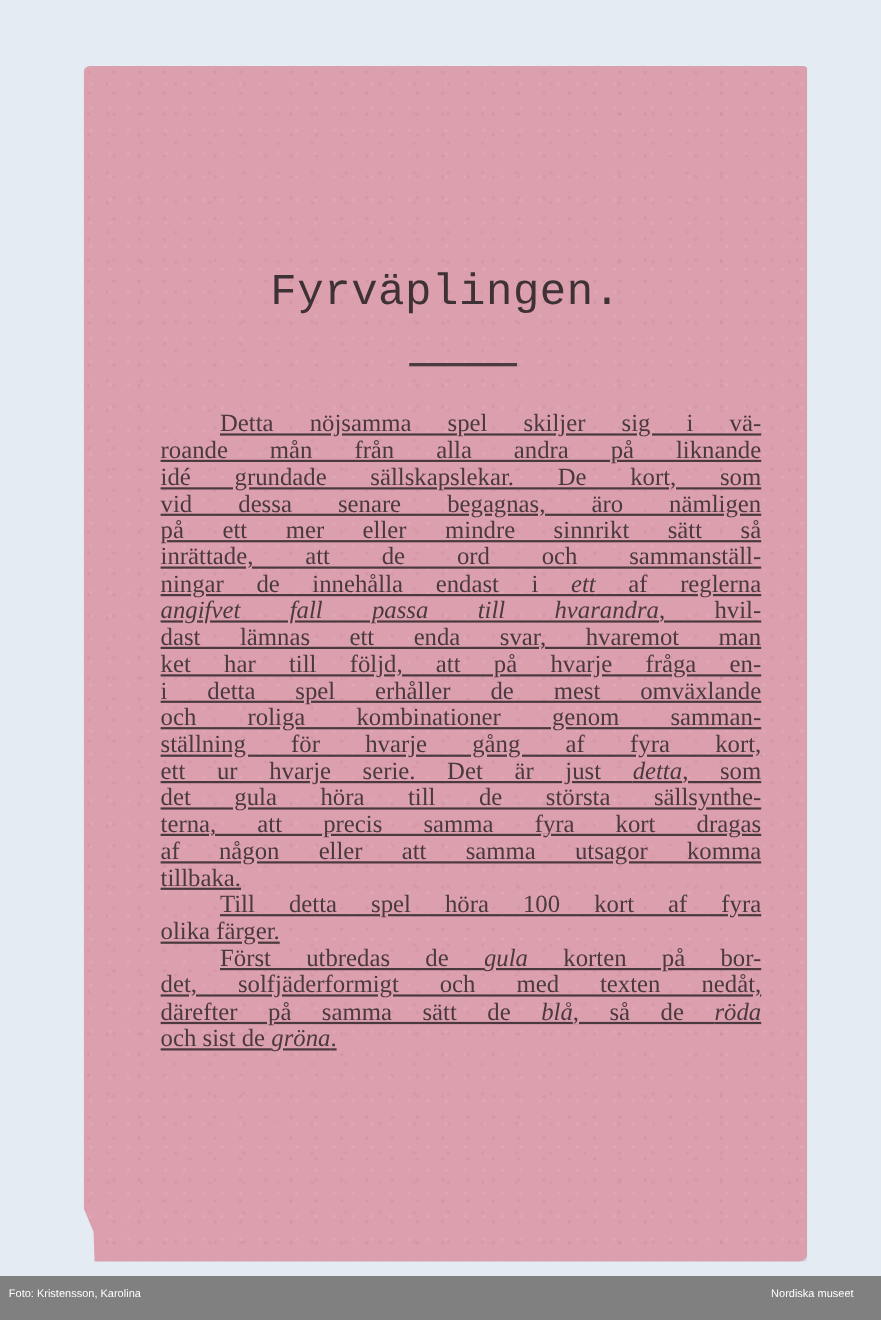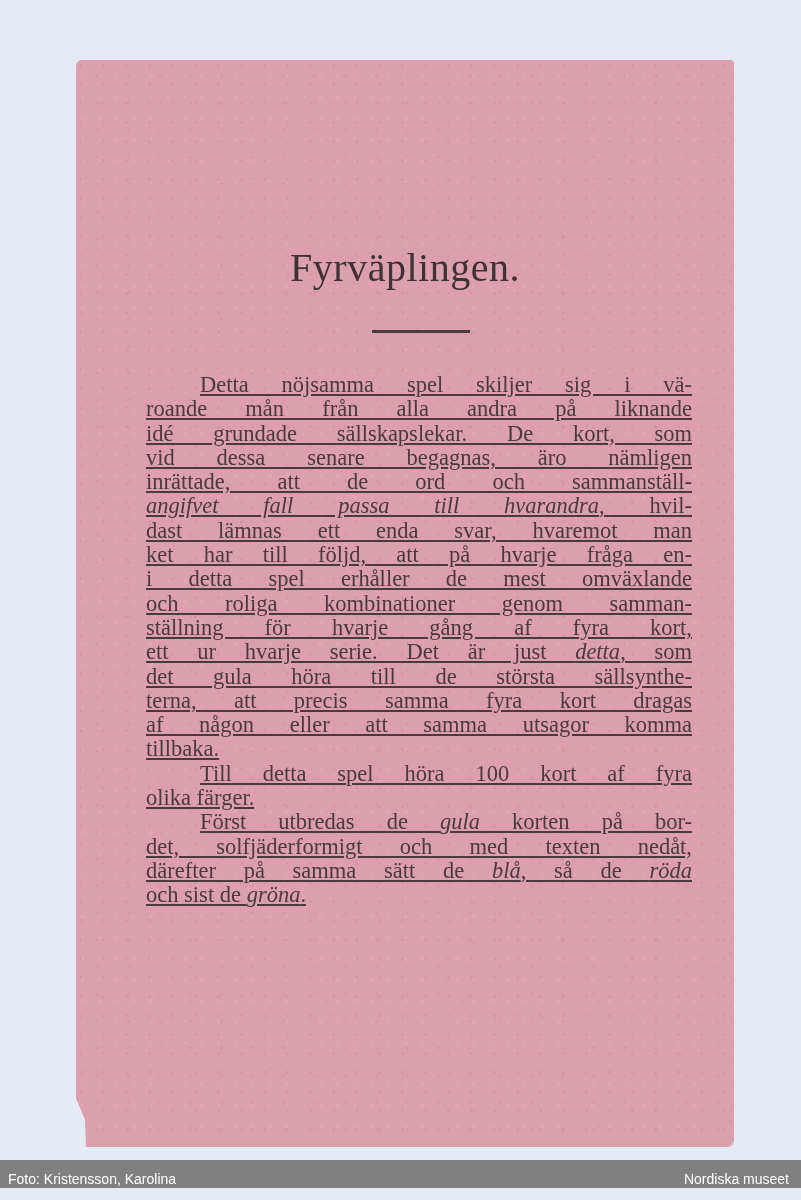--- a/index.html
+++ b/index.html
@@ -15,59 +15,61 @@
     box-shadow: 0 1px 3px rgba(120,90,100,0.25);
     clip-path: polygon(0 0, 100% 0, 100% 100%, 10px 100%, 9px 97.5%, 0 95.5%);
     background-image:
       radial-gradient(circle at 20% 30%, rgba(180,110,130,0.18) 0 1px, transparent 2px),
       radial-gradient(circle at 70% 60%, rgba(180,110,130,0.15) 0 1px, transparent 2px),
       radial-gradient(circle at 40% 80%, rgba(240,190,200,0.25) 0 1px, transparent 2px);
     background-size: 23px 19px, 31px 27px, 17px 21px;
   }
   .title {
     position: absolute; left: 0; right: 0; top: 184px;
-    text-align: center; font-family: Liberation Serif, serif;
+    text-align: center; font-family: Liberation Mono, monospace;
     font-size: 40px; color: #3e3236; letter-spacing: 0.5px;
     font-weight: normal;
   }
   .rule {
     position: absolute; left: 296px; top: 270px; width: 98px; height: 3px;
     background: #4a3c40;
   }
   .body-text {
     position: absolute; left: 70px; top: 313px; width: 546px;
     font-family: "Liberation Serif", serif;
     font-size: 22.5px; line-height: 24.3px; color: #4a3a40;
     text-align: justify;
     text-decoration: underline;
   }
   .line { display: block; white-space: nowrap; text-align-last: justify; text-align: justify; }
   .line.last { text-align-last: left; }
   .indent { padding-left: 54px; }
   em { font-style: italic; }
   .footer {
-    position: absolute; left: 0; top: 1160px; width: 801px; height: 28px;
+    position: absolute; left: 0; top: 1160px; width: 801px; height: 40px;
     background: #808080; color: #ffffff;
-    font-family: "Liberation Sans", sans-serif; font-size: 14px;
+    font-family: "Liberation Sans", sans-serif; font-size: 10px;
   }
   .footer .credit { position: absolute; left: 8px; top: 11px; }
-  .footer .museum { position: absolute; right: 12px; top: 11px; }
+  .footer .museum { position: absolute; right: 25px; top: 11px; }
 </style>
 </head>
 <body>
 
 <div class="card">
   <div class="title">Fyrväplingen.</div>
   <div class="rule"></div>
   <div class="body-text" id="body-text">
       <span class="line indent"><span>Detta nöjsamma spel skiljer sig i vä-</span></span>
       <span class="line"><span>roande mån från alla andra på liknande</span></span>
       <span class="line"><span>idé grundade sällskapslekar. De kort, som</span></span>
       <span class="line"><span>vid dessa senare begagnas, äro nämligen</span></span>
+      <span class="line"><span>på ett mer eller mindre sinnrikt sätt så</span></span>
       <span class="line"><span>inrättade, att de ord och sammanställ-</span></span>
+      <span class="line"><span>ningar de innehålla endast i </span><em>ett</em><span> af reglerna</span></span>
       <span class="line"><span></span><em>angifvet fall passa till hvarandra</em><span>, hvil-</span></span>
       <span class="line"><span>dast lämnas ett enda svar, hvaremot man</span></span>
       <span class="line"><span>ket har till följd, att på hvarje fråga en-</span></span>
       <span class="line"><span>i detta spel erhåller de mest omväxlande</span></span>
       <span class="line"><span>och roliga kombinationer genom samman-</span></span>
       <span class="line"><span>ställning för hvarje gång af fyra kort,</span></span>
       <span class="line"><span>ett ur hvarje serie. Det är just </span><em>detta</em><span>, som</span></span>
       <span class="line"><span>det gula höra till de största sällsynthe-</span></span>
       <span class="line"><span>terna, att precis samma fyra kort dragas</span></span>
       <span class="line"><span>af någon eller att samma utsagor komma</span></span>

